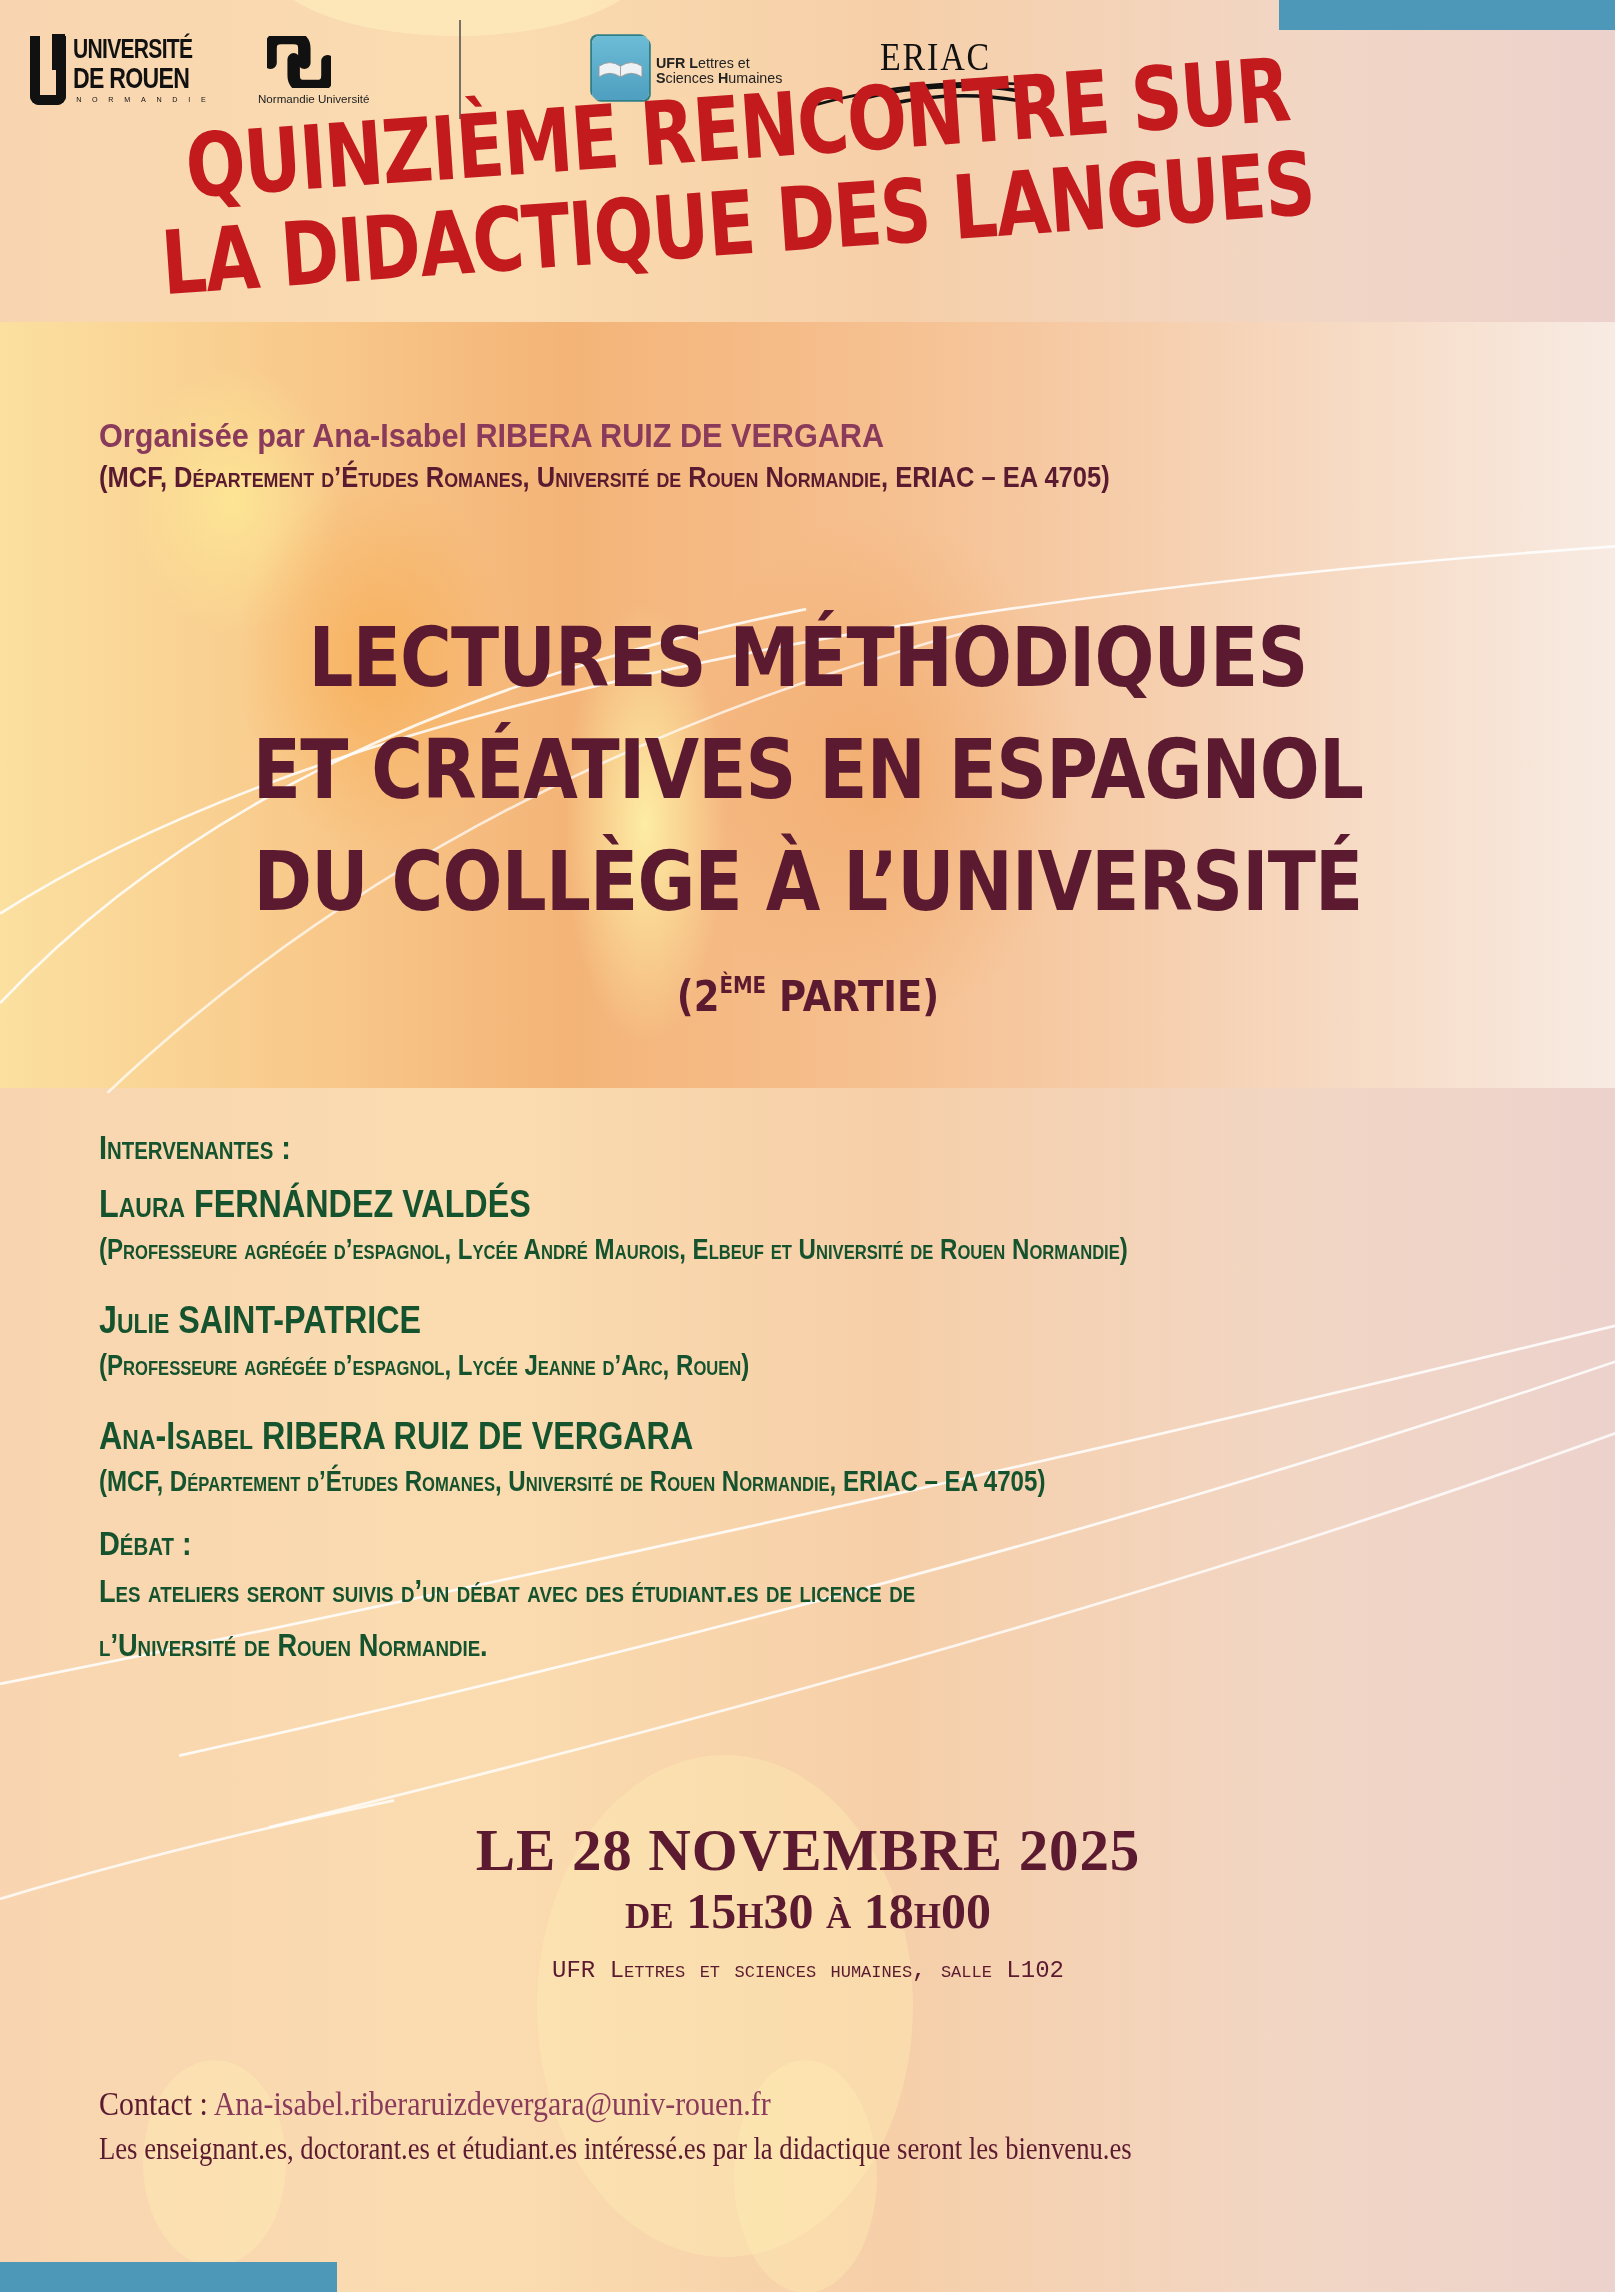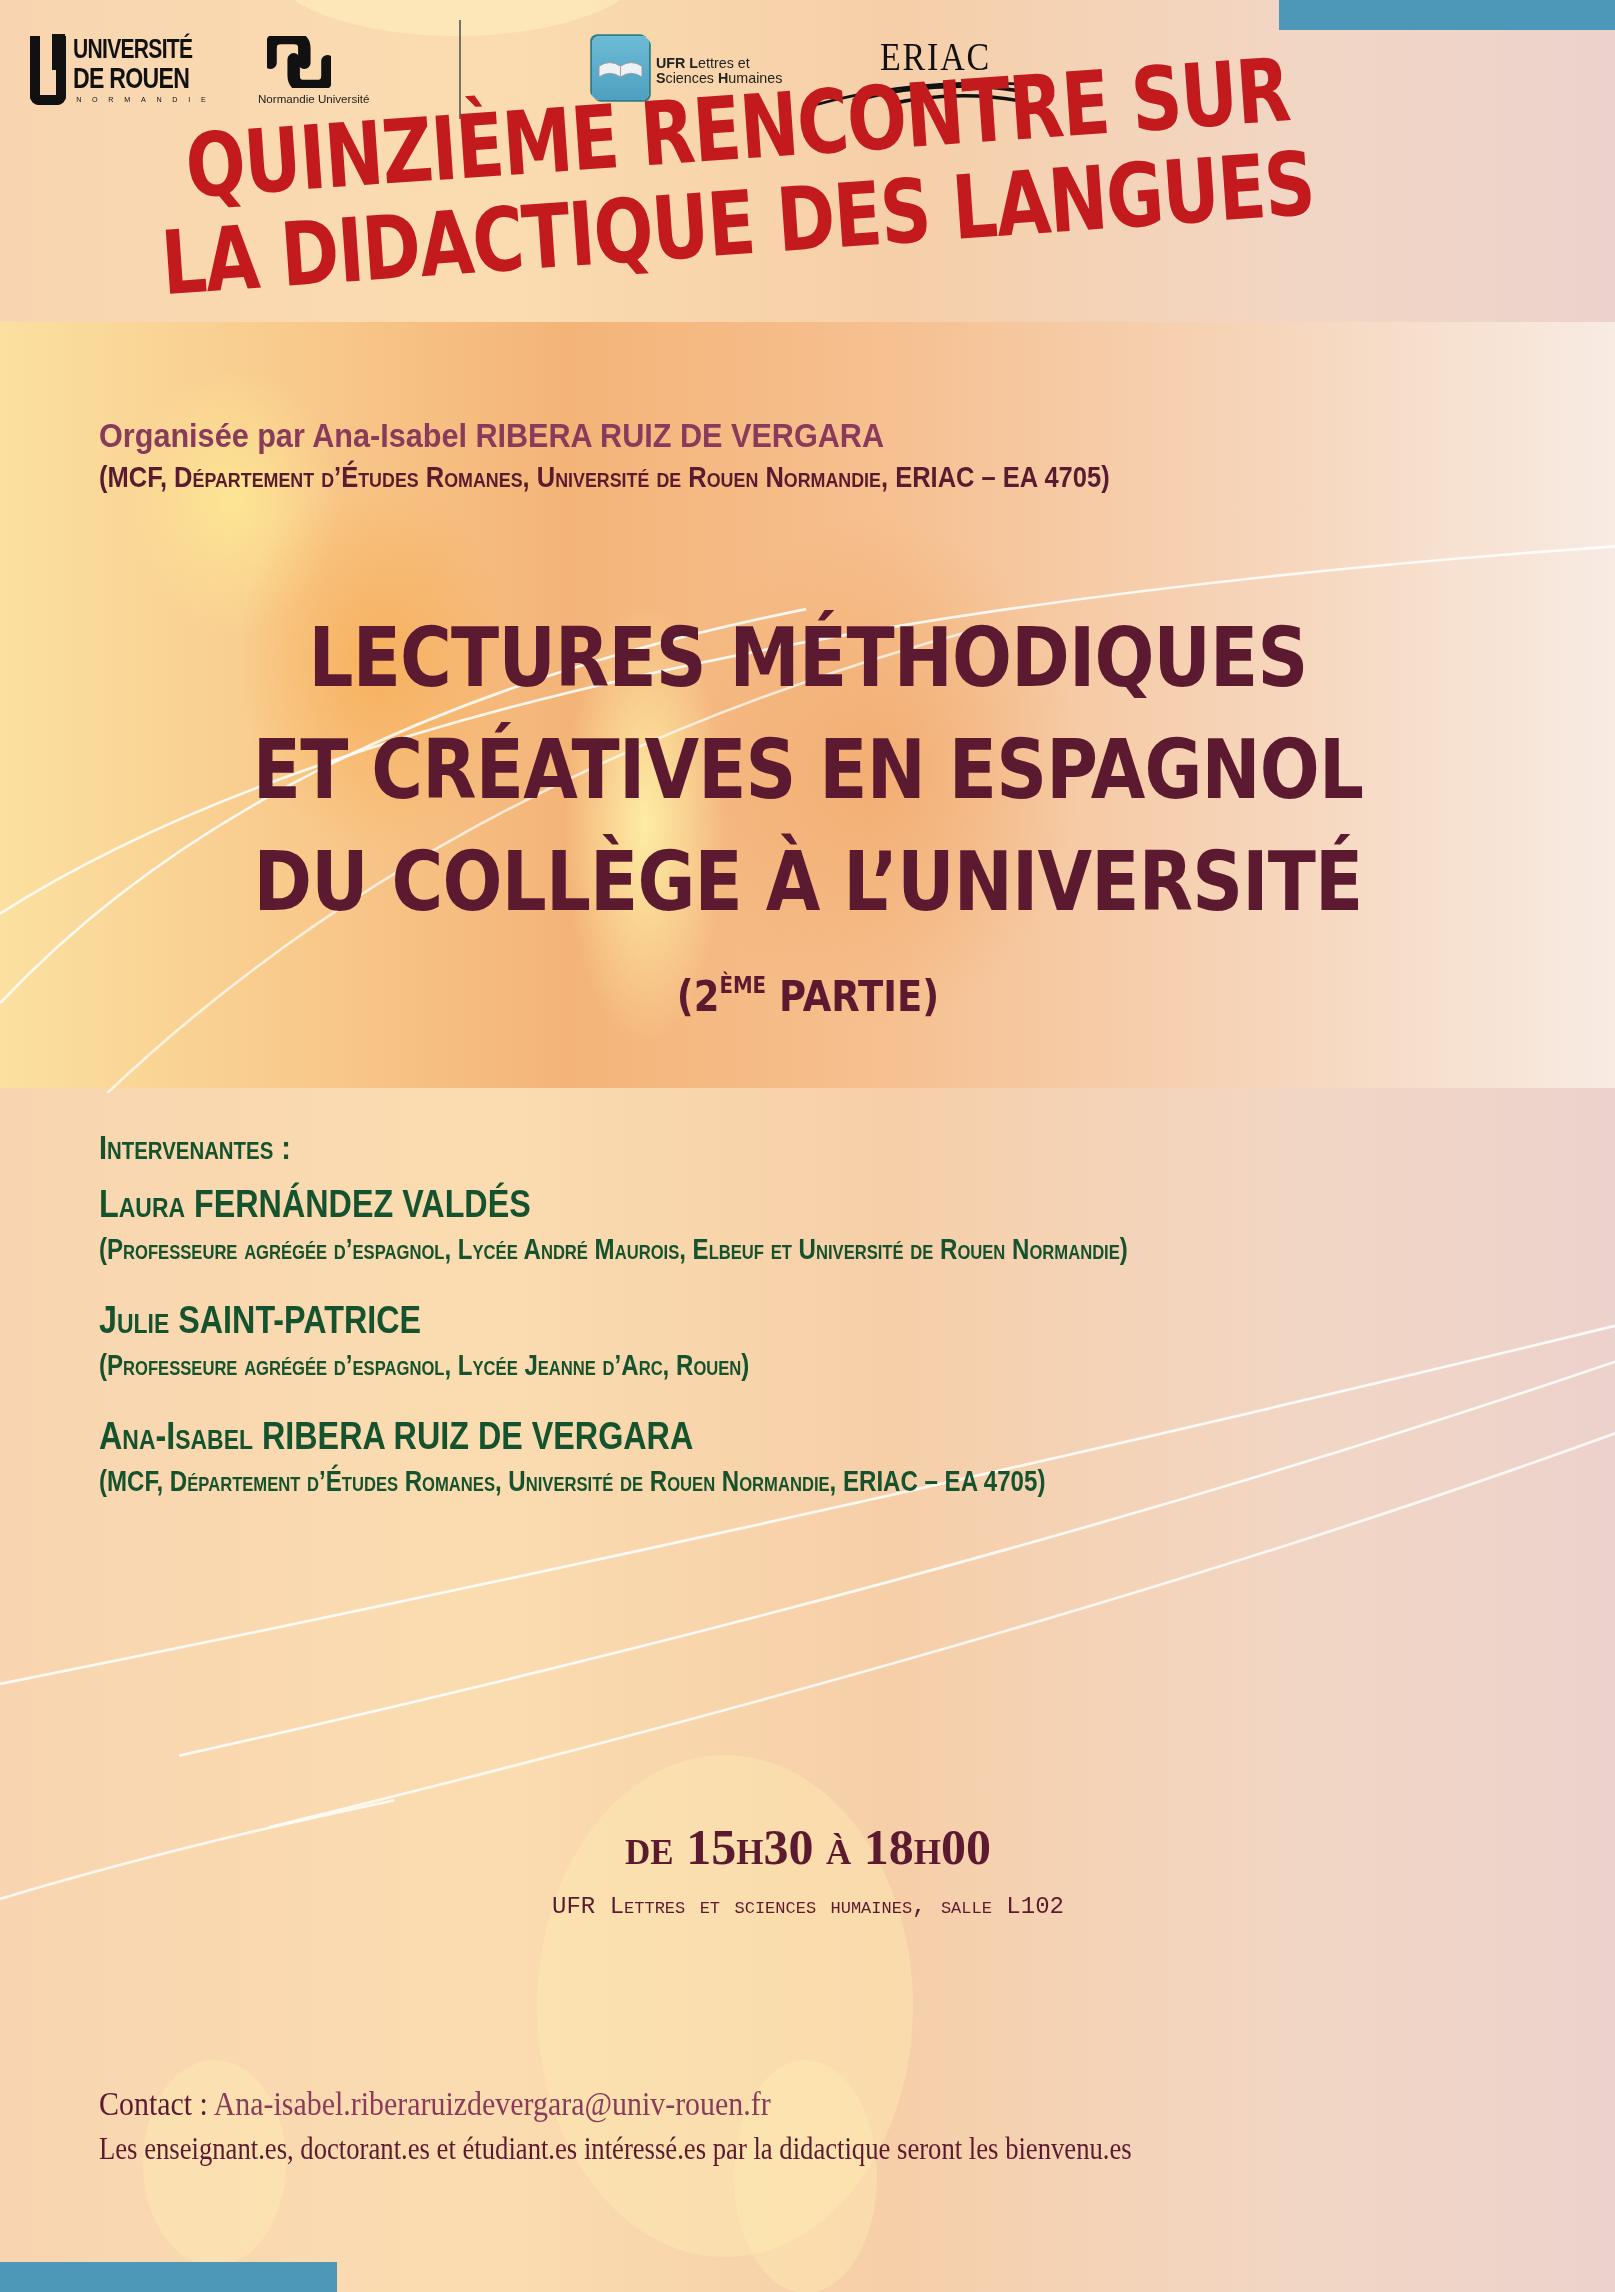--- a/index.html
+++ b/index.html
@@ -258,23 +258,29 @@
     <div class="speaker">
       <span class="speaker-name"><span class="speaker-first">Julie</span> <span>SAINT-PATRICE</span></span>
       <span class="speaker-affil">(Professeure agrégée d’espagnol, Lycée Jeanne d’Arc, Rouen)</span>
     </div>
 
     <div class="speaker">
       <span class="speaker-name"><span class="speaker-first">Ana-Isabel</span> <span>RIBERA RUIZ DE VERGARA</span></span>
       <span class="speaker-affil">(MCF, Département d’Études Romanes, Université de Rouen Normandie, ERIAC – EA 4705)</span>
     </div>
 
+    <div class="debate">
+      <span class="section-label">Débat :</span>
+      <span class="debate-text" style="margin-top:1.8px;line-height:54px;">Les ateliers seront suivis d’un débat avec des étudiant.es de licence de</span>
+      <span class="debate-text" style="margin-top:0;line-height:54px;">l’Université de Rouen Normandie.</span>
+    </div>
   </div>
 
   <div class="event">
+    <span class="event-date">LE 28 NOVEMBRE 2025</span>
     <span class="event-time">de 15h30 à 18h00</span>
     <span class="event-place">UFR Lettres et sciences humaines, salle L102</span>
   </div>
 
   <div class="contact">
     <span class="contact-line"><span>Contact : </span><span class="contact-email">Ana-isabel.riberaruizdevergara@univ-rouen.fr</span></span>
     <span class="welcome-line">Les enseignant.es, doctorant.es et étudiant.es intéressé.es par la didactique seront les bienvenu.es</span>
   </div>
 </div>
 

